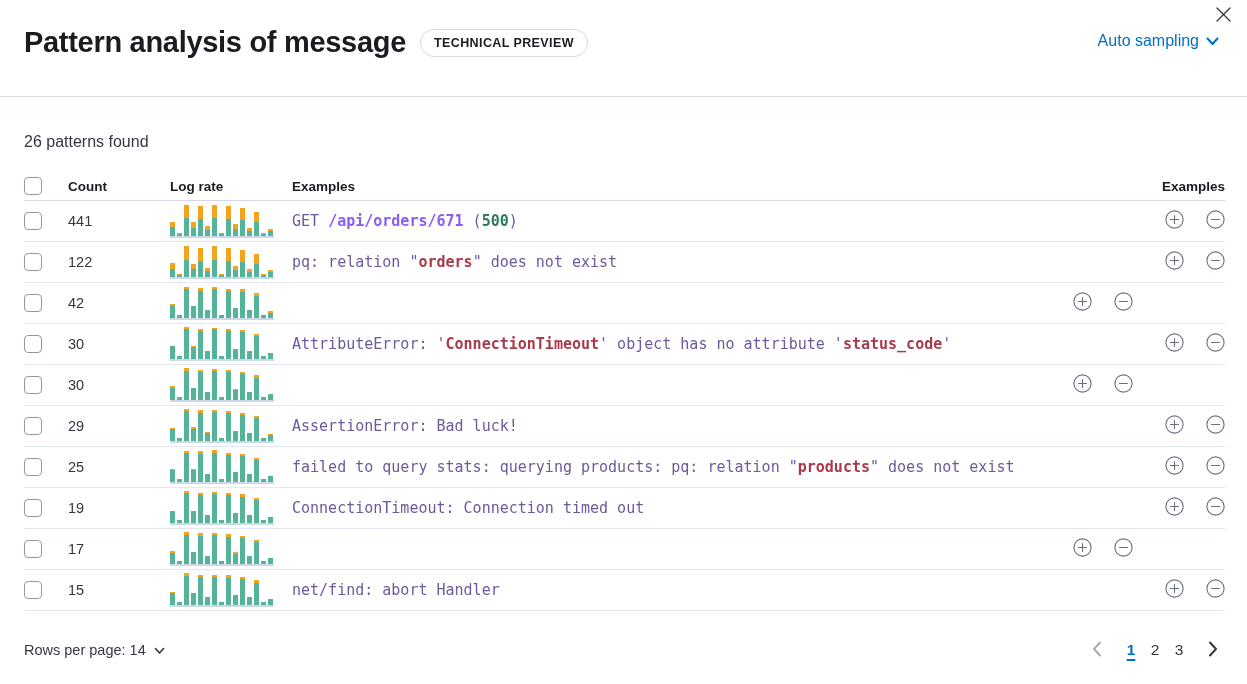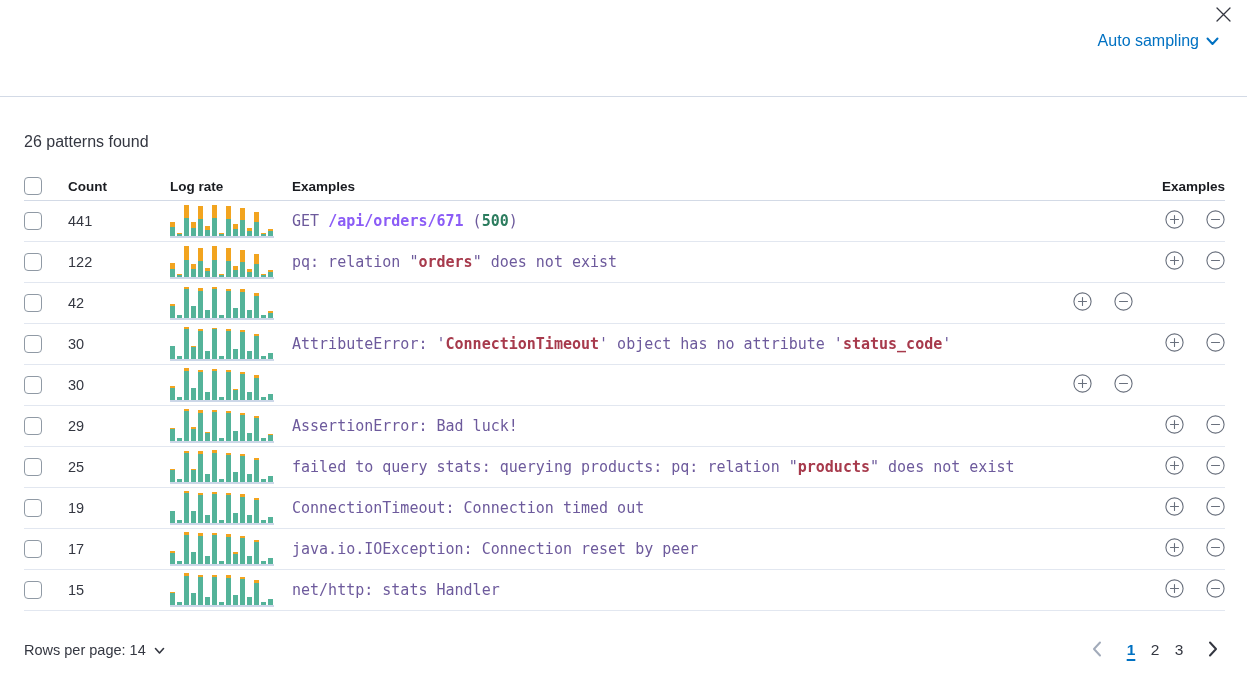--- a/index.html
+++ b/index.html
@@ -58,20 +58,24 @@
               min-width:24px; height:26px; font-family:"Liberation Sans", sans-serif; }
   .page-btn.active { color:#0071c2; font-weight:700; text-decoration:underline;
                      text-underline-offset:4px; text-decoration-thickness:2px; }
   .nav-btn { background:none; border:none; cursor:pointer; width:24px; height:24px;
              display:flex; align-items:center; justify-content:center; }
 </style>
 </head>
 <body>
 
 <div class="flyout-header">
+  <div class="title-row">
+    <h1 class="page-title">Pattern analysis of message</h1>
+    <span class="tech-badge">TECHNICAL PREVIEW</span>
+  </div>
   <button class="sampling-btn">
     <span>Auto sampling</span>
     <span>
       <svg width="13" height="9" viewBox="0 0 13 9">
           <polyline points="1.5,1.5 6.5,7 11.5,1.5" fill="none" stroke="#0071c2" stroke-width="2" stroke-linecap="round" stroke-linejoin="round"></polyline>
         </svg>
     </span>
   </button>
   <button class="close-btn">
     <span>
@@ -786,21 +790,20 @@
               <div class="seg-t" style="height: 22px; background: rgb(84, 179, 153);"></div>
             </div>
             <div class="bar">
               <div class="seg-t" style="height: 3px; background: rgb(84, 179, 153);"></div>
             </div>
             <div class="bar">
               <div class="seg-t" style="height: 6px; background: rgb(84, 179, 153);"></div>
             </div>
           </div>
         </div>
-        <div class="example-cell"><span class="tok-c" style="color: rgb(109, 90, 156);">java.io.IOException: Connection reset by peer</span></div>
         <div class="actions-cell cell actions">
           <button class="icon-btn">
             <span><svg width="19" height="19" viewBox="0 0 19 19">
                 <circle cx="9.5" cy="9.5" r="8.6" fill="none" stroke="#69707d" stroke-width="1.1"></circle>
                 <path d="M9.5 5.5 V13.5 M5.5 9.5 H13.5" stroke="#69707d" stroke-width="1.1" stroke-linecap="round"></path>
               </svg></span>
           </button>
           <button class="icon-btn">
             <span><svg width="19" height="19" viewBox="0 0 19 19">
                 <circle cx="9.5" cy="9.5" r="8.6" fill="none" stroke="#69707d" stroke-width="1.1"></circle>
@@ -863,21 +866,21 @@
               <div class="seg-t" style="height: 22px; background: rgb(84, 179, 153);"></div>
             </div>
             <div class="bar">
               <div class="seg-t" style="height: 3px; background: rgb(84, 179, 153);"></div>
             </div>
             <div class="bar">
               <div class="seg-t" style="height: 6px; background: rgb(84, 179, 153);"></div>
             </div>
           </div>
         </div>
-        <div class="example-cell"><span class="tok-c" style="color: rgb(109, 90, 156);">net/http: stats Handler</span></div>
+        <div class="example-cell"><span class="tok-c" style="color: rgb(109, 90, 156);">net/find: abort Handler</span></div>
         <div class="actions-cell cell actions">
           <button class="icon-btn">
             <span><svg width="19" height="19" viewBox="0 0 19 19">
                 <circle cx="9.5" cy="9.5" r="8.6" fill="none" stroke="#69707d" stroke-width="1.1"></circle>
                 <path d="M9.5 5.5 V13.5 M5.5 9.5 H13.5" stroke="#69707d" stroke-width="1.1" stroke-linecap="round"></path>
               </svg></span>
           </button>
           <button class="icon-btn">
             <span><svg width="19" height="19" viewBox="0 0 19 19">
                 <circle cx="9.5" cy="9.5" r="8.6" fill="none" stroke="#69707d" stroke-width="1.1"></circle>

